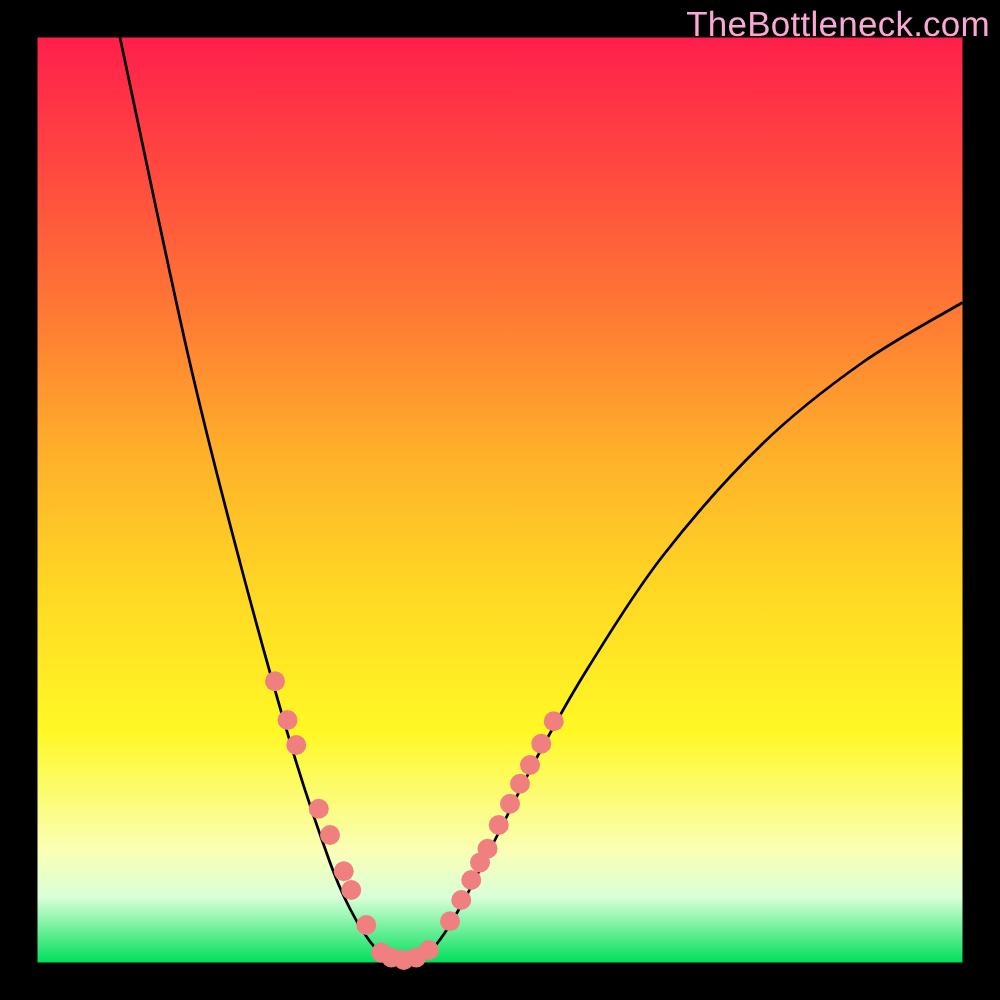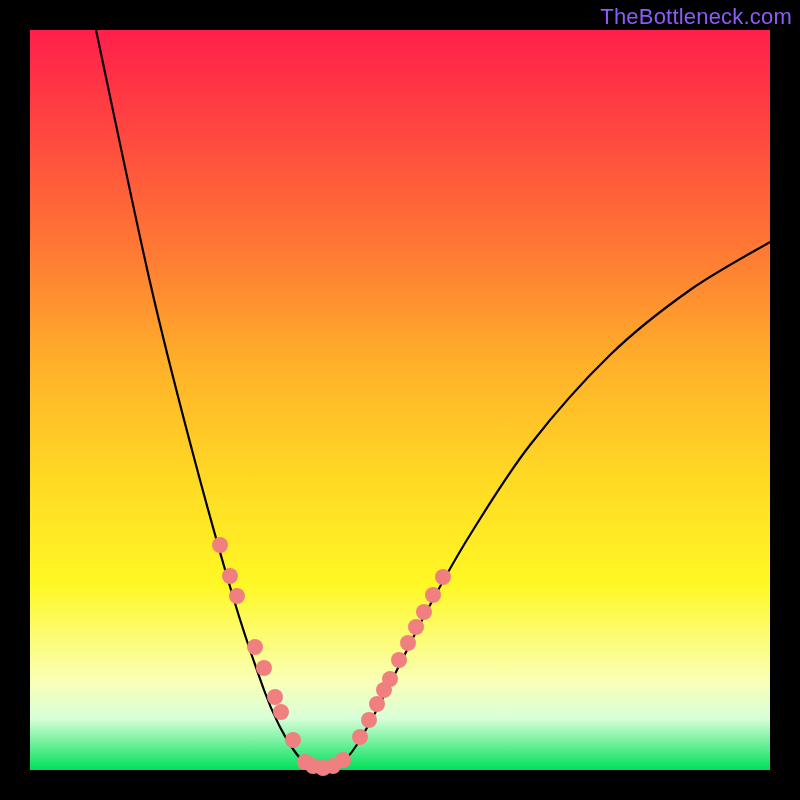--- a/index.html
+++ b/index.html
@@ -35,22 +35,22 @@
       #fff825 75%,
       #faffb6 88%,
       #d8ffd8 93%,
       #00e05a 100%
     );
   }
   .watermark {
     position: absolute;
     top: 4px;
     right: 8px;
-    color: #8b5cf6;
-    font-size: 22px;
+    color: #f9a8d4;
+    font-size: 28px;
     letter-spacing: 0.2px;
     user-select: none;
   }
   svg.curve {
     position: absolute;
     left: 0;
     top: 0;
     width: 740px;
     height: 740px;
     overflow: visible;

